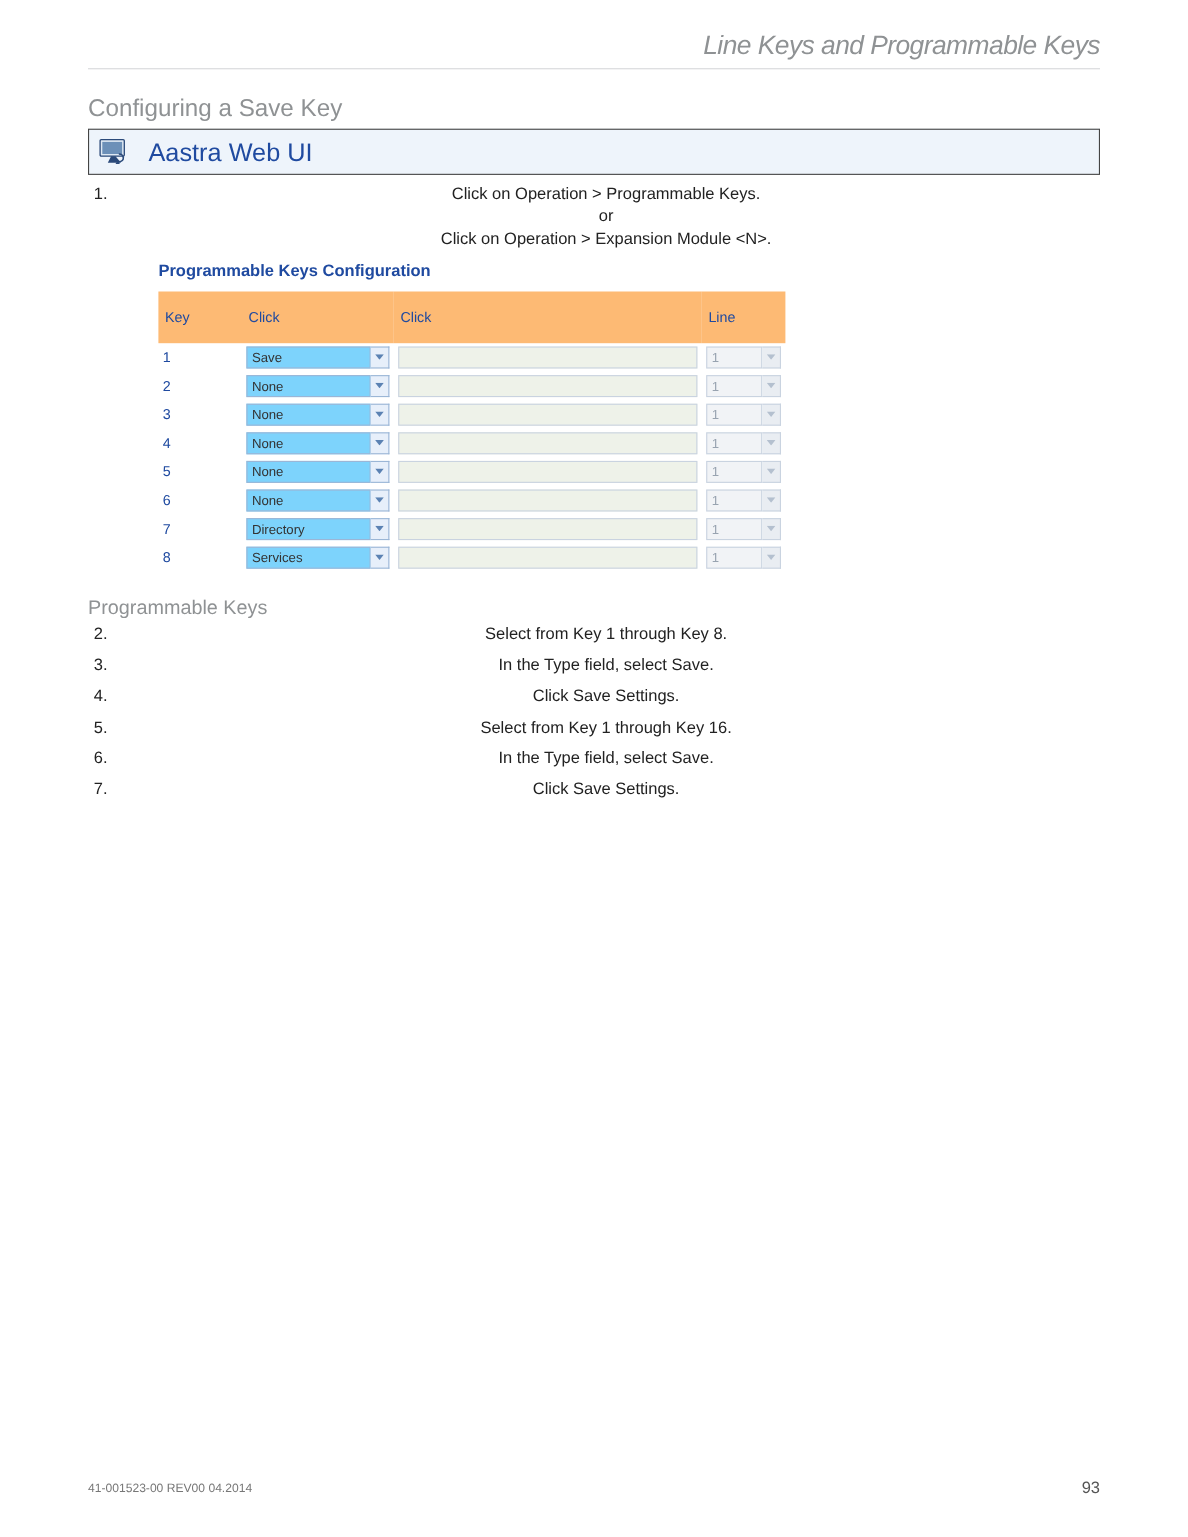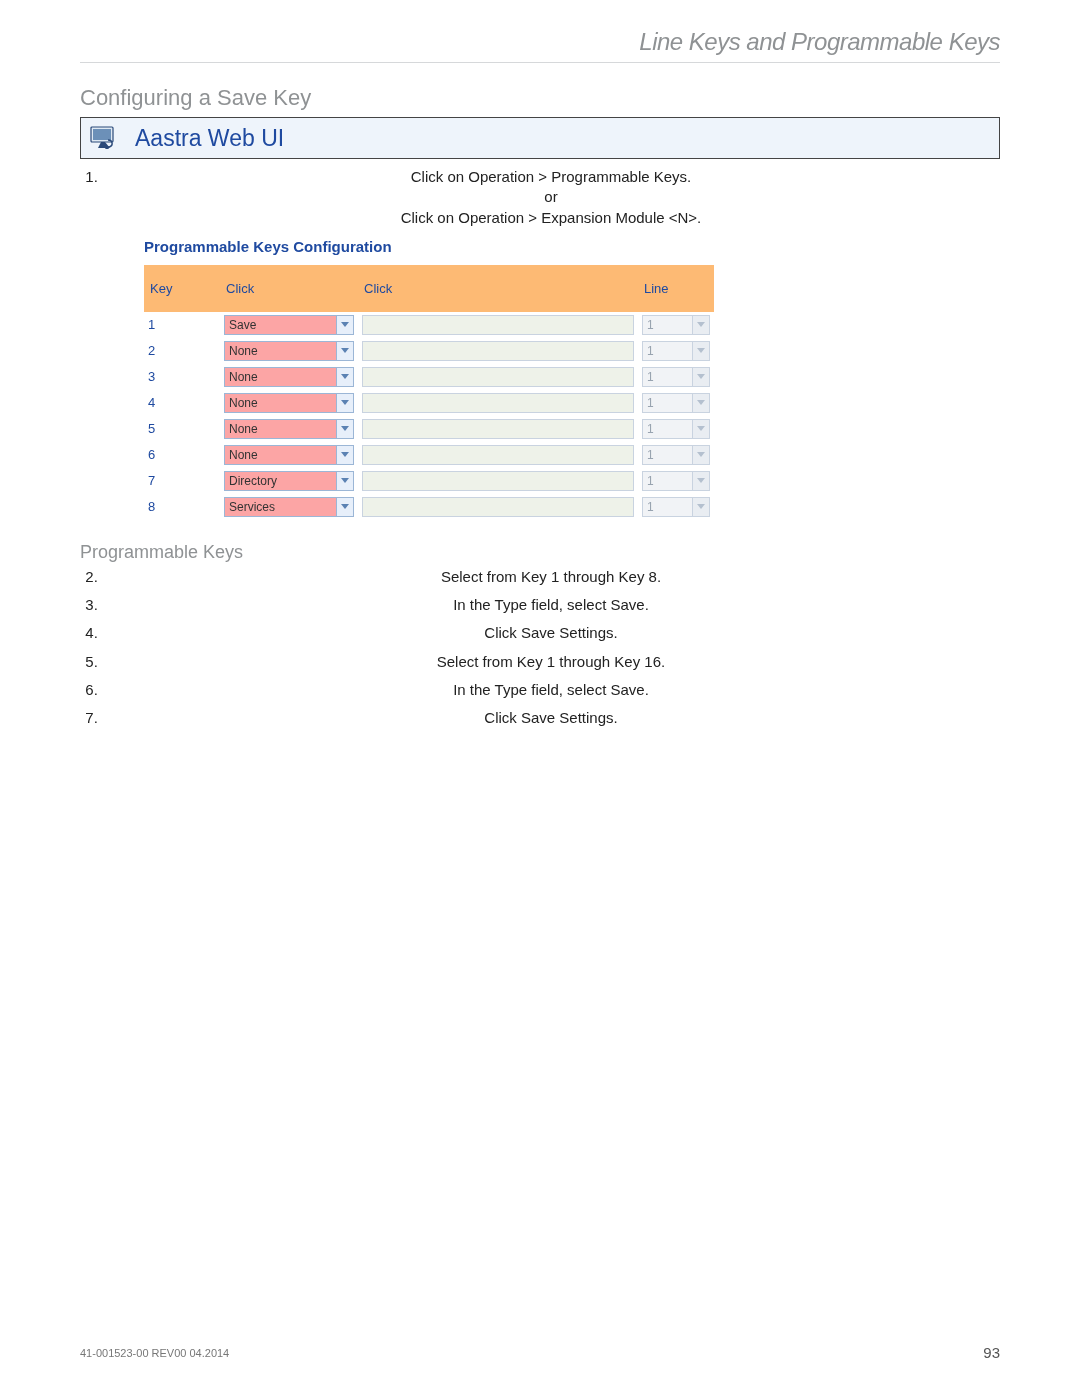--- a/index.html
+++ b/index.html
@@ -115,21 +115,21 @@
   .col-line  { width: 64px; }
 
   .select-box {
     display: flex;
     align-items: stretch;
     height: 20px;
     box-sizing: border-box;
   }
   .select-box.enabled .sb-text {
     border: 1px solid #9bb6d6;
-    background: #fca5a5;
+    background: #7dd3fc;
     color: #333;
   }
   .select-box.enabled .sb-btn {
     border: 1px solid #9bb6d6;
     border-left: none;
     background: #e7effa;
     color: #5b82b3;
   }
   .select-box.disabled .sb-text {
     border: 1px solid #c9d3e0;

